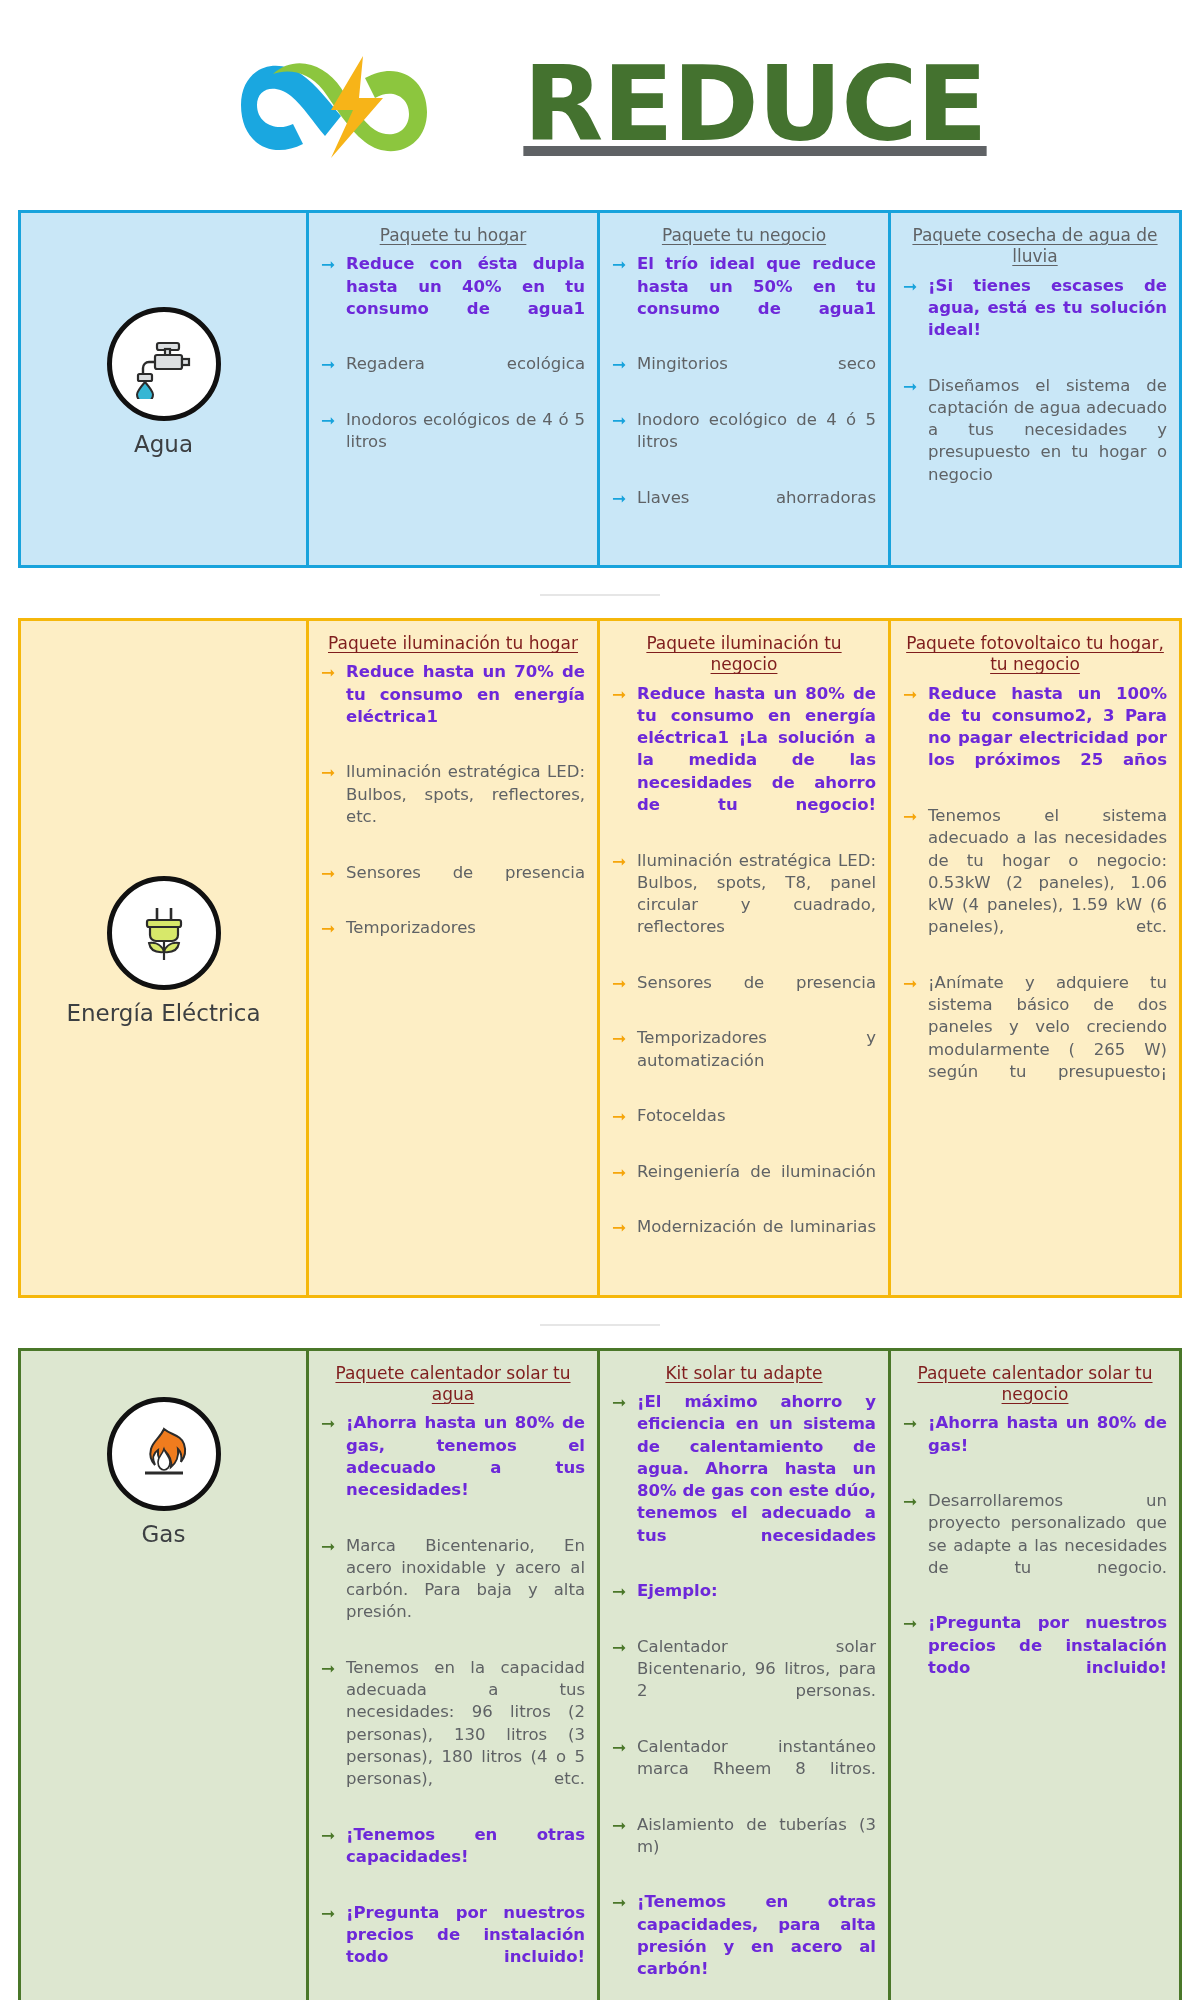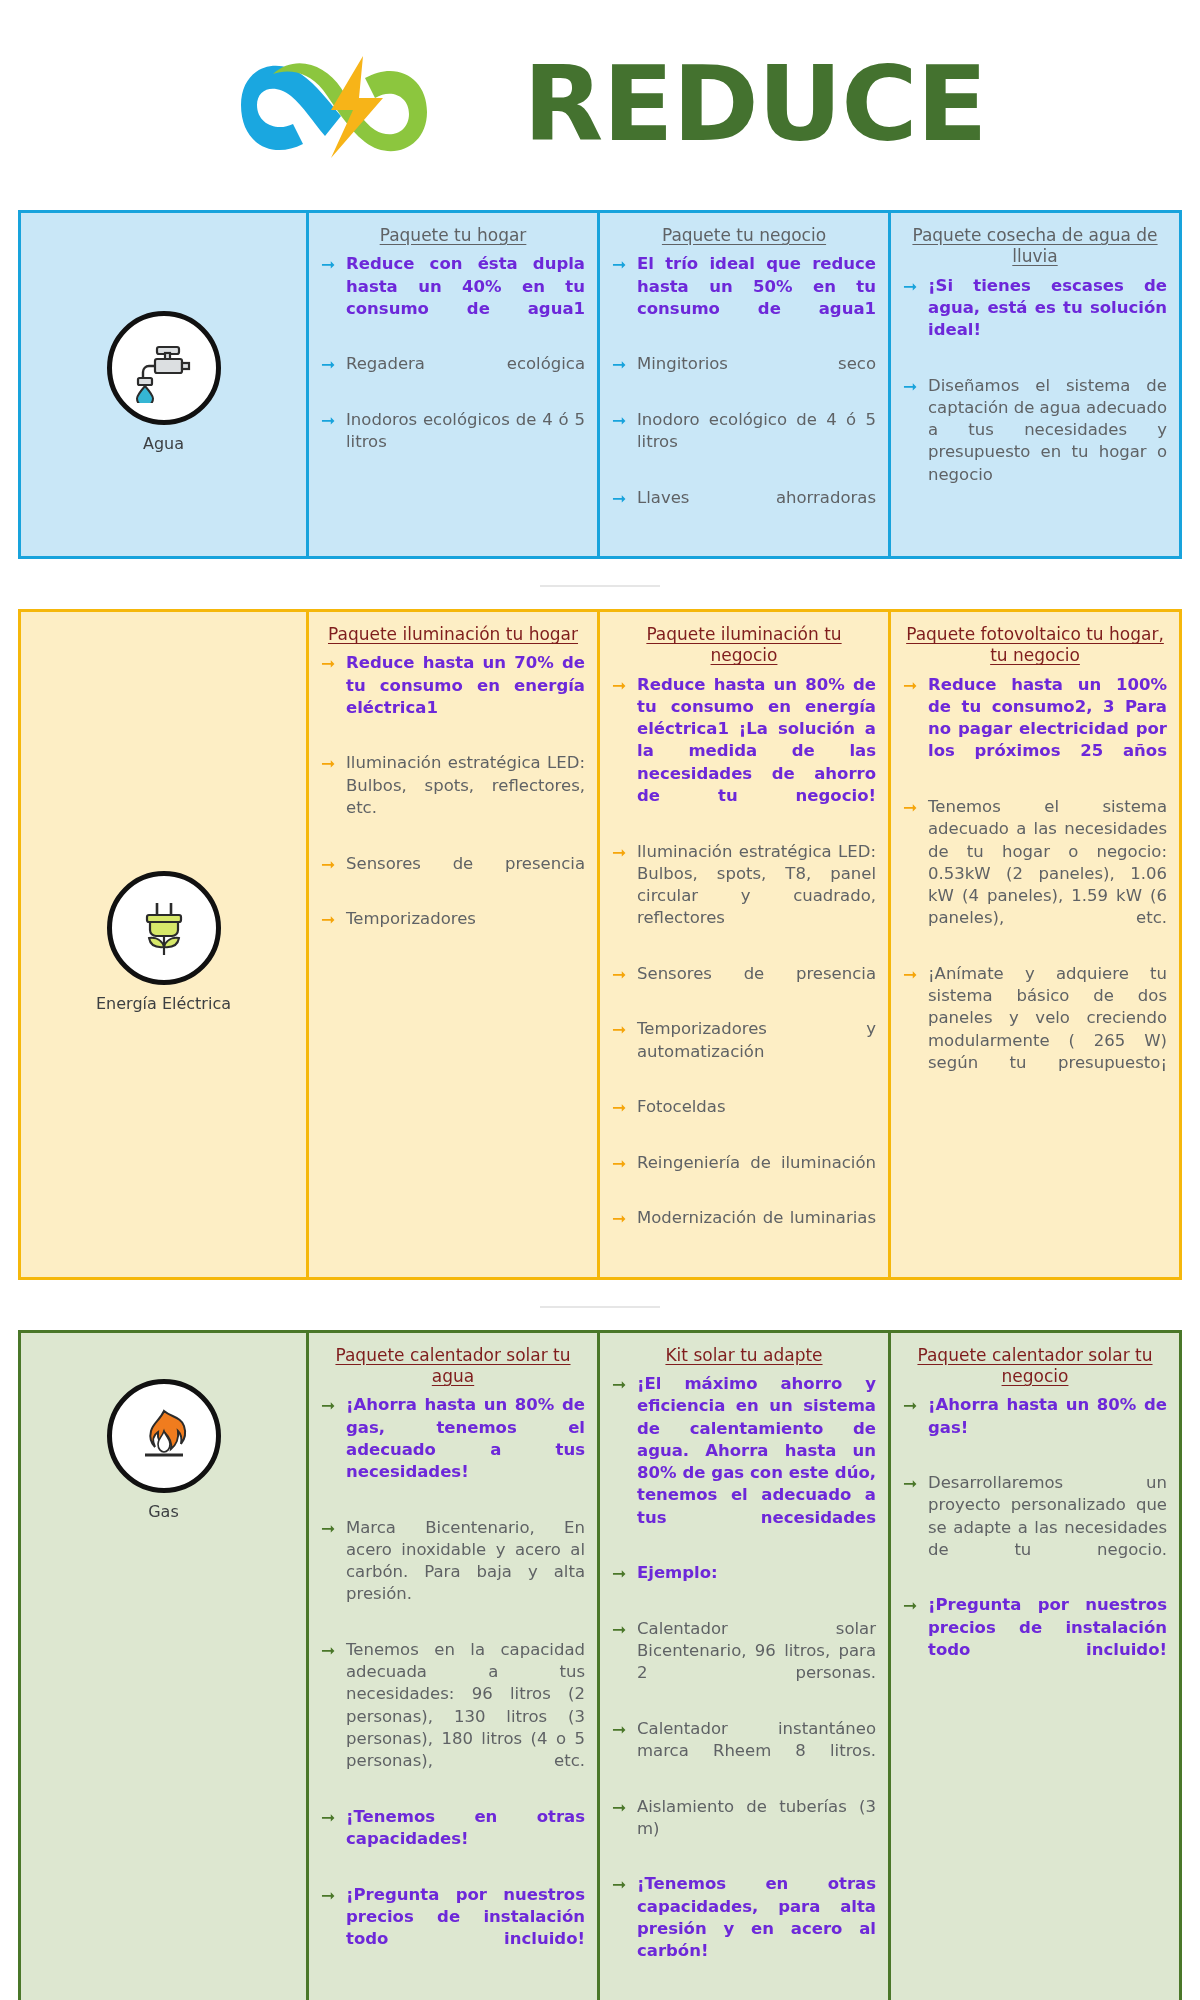--- a/index.html
+++ b/index.html
@@ -8,39 +8,39 @@
     background:#ffffff;
     font-family:"DejaVu Sans","Liberation Sans",sans-serif;
     color:#5f6265;
     -webkit-font-smoothing:antialiased;
   }
   .page{width:1200px;box-sizing:border-box;padding:0 18px 14px 18px;}
 
   
   .header{width:100%;height:210px;display:flex;flex-direction:column;
           align-items:center;justify-content:center;}
-  .logo-row{display:flex;align-items:center;justify-content:space-between;}
+  .logo-row{display:flex;align-items:center;justify-content:space-between;text-decoration:underline;}
   .mark{width:310px;height:130px;flex:0 0 auto;}
   .wordmark{font-family:"DejaVu Sans","Liberation Sans",sans-serif;
             font-size:104px;line-height:.9;font-weight:700;letter-spacing:-1px;
             color:#44722f;}
   .tagline{margin-top:4px;font-size:24px;letter-spacing:9px;color:#9a9ea3;
            font-weight:400;}
 
   
   .block{display:flex;box-sizing:border-box;margin-bottom:26px;}
-  .block .cell{box-sizing:border-box;padding:10px 12px 14px 12px;}
+  .block .cell{box-sizing:border-box;padding:10px 12px 23px 12px;}
   .icon-cell{width:285px;flex:0 0 285px;display:flex;flex-direction:column;
              align-items:center;justify-content:center;text-align:center;}
   .col{flex:1 1 0;min-width:0;}
 
   .badge{width:104px;height:104px;border-radius:50%;background:#fff;
          border:5px solid #111;display:flex;align-items:center;justify-content:center;}
   .badge svg{display:block;}
-  .icon-label{margin-top:10px;font-size:16px;color:#3c3f42;line-height:1.15;}
+  .icon-label{margin-top:10px;font-size:23px;color:#3c3f42;line-height:1.15;}
 
   .pkg-title{text-align:center;font-size:17px;line-height:1.25;
              text-decoration:underline;text-underline-offset:3px;
              margin:2px 0 7px 0;color:#7f1d1d;}
 
   ul.items{list-style:none;margin:0;padding:0;}
   ul.items li{display:flex;align-items:flex-start;margin-bottom:11px;font-size:16.5px;
               line-height:1.35;text-align:justify;}
   ul.items li .ar{flex:0 0 19px;margin-right:6px;font-size:17px;line-height:1.3;}
   ul.items li .tx{flex:1 1 auto;text-align:justify;}

